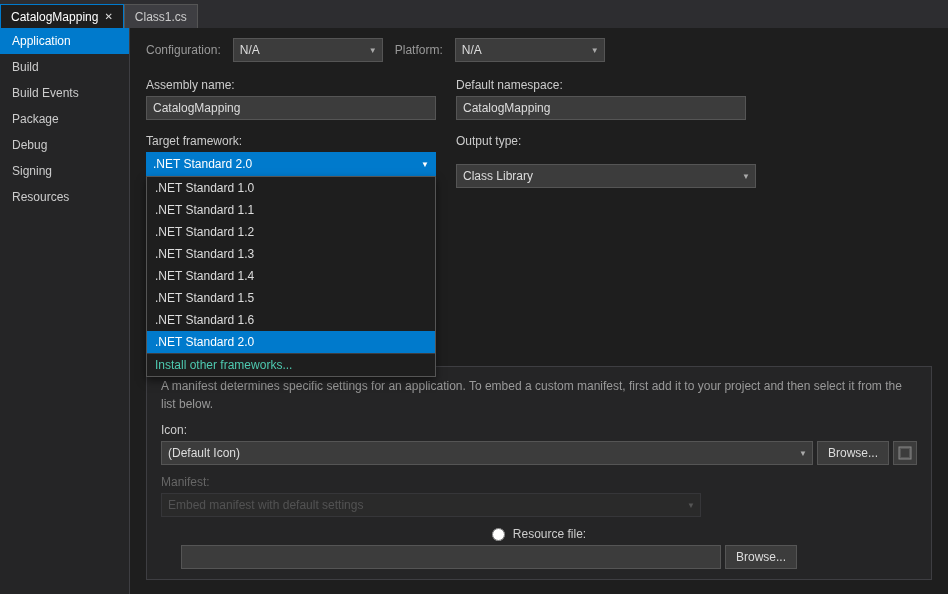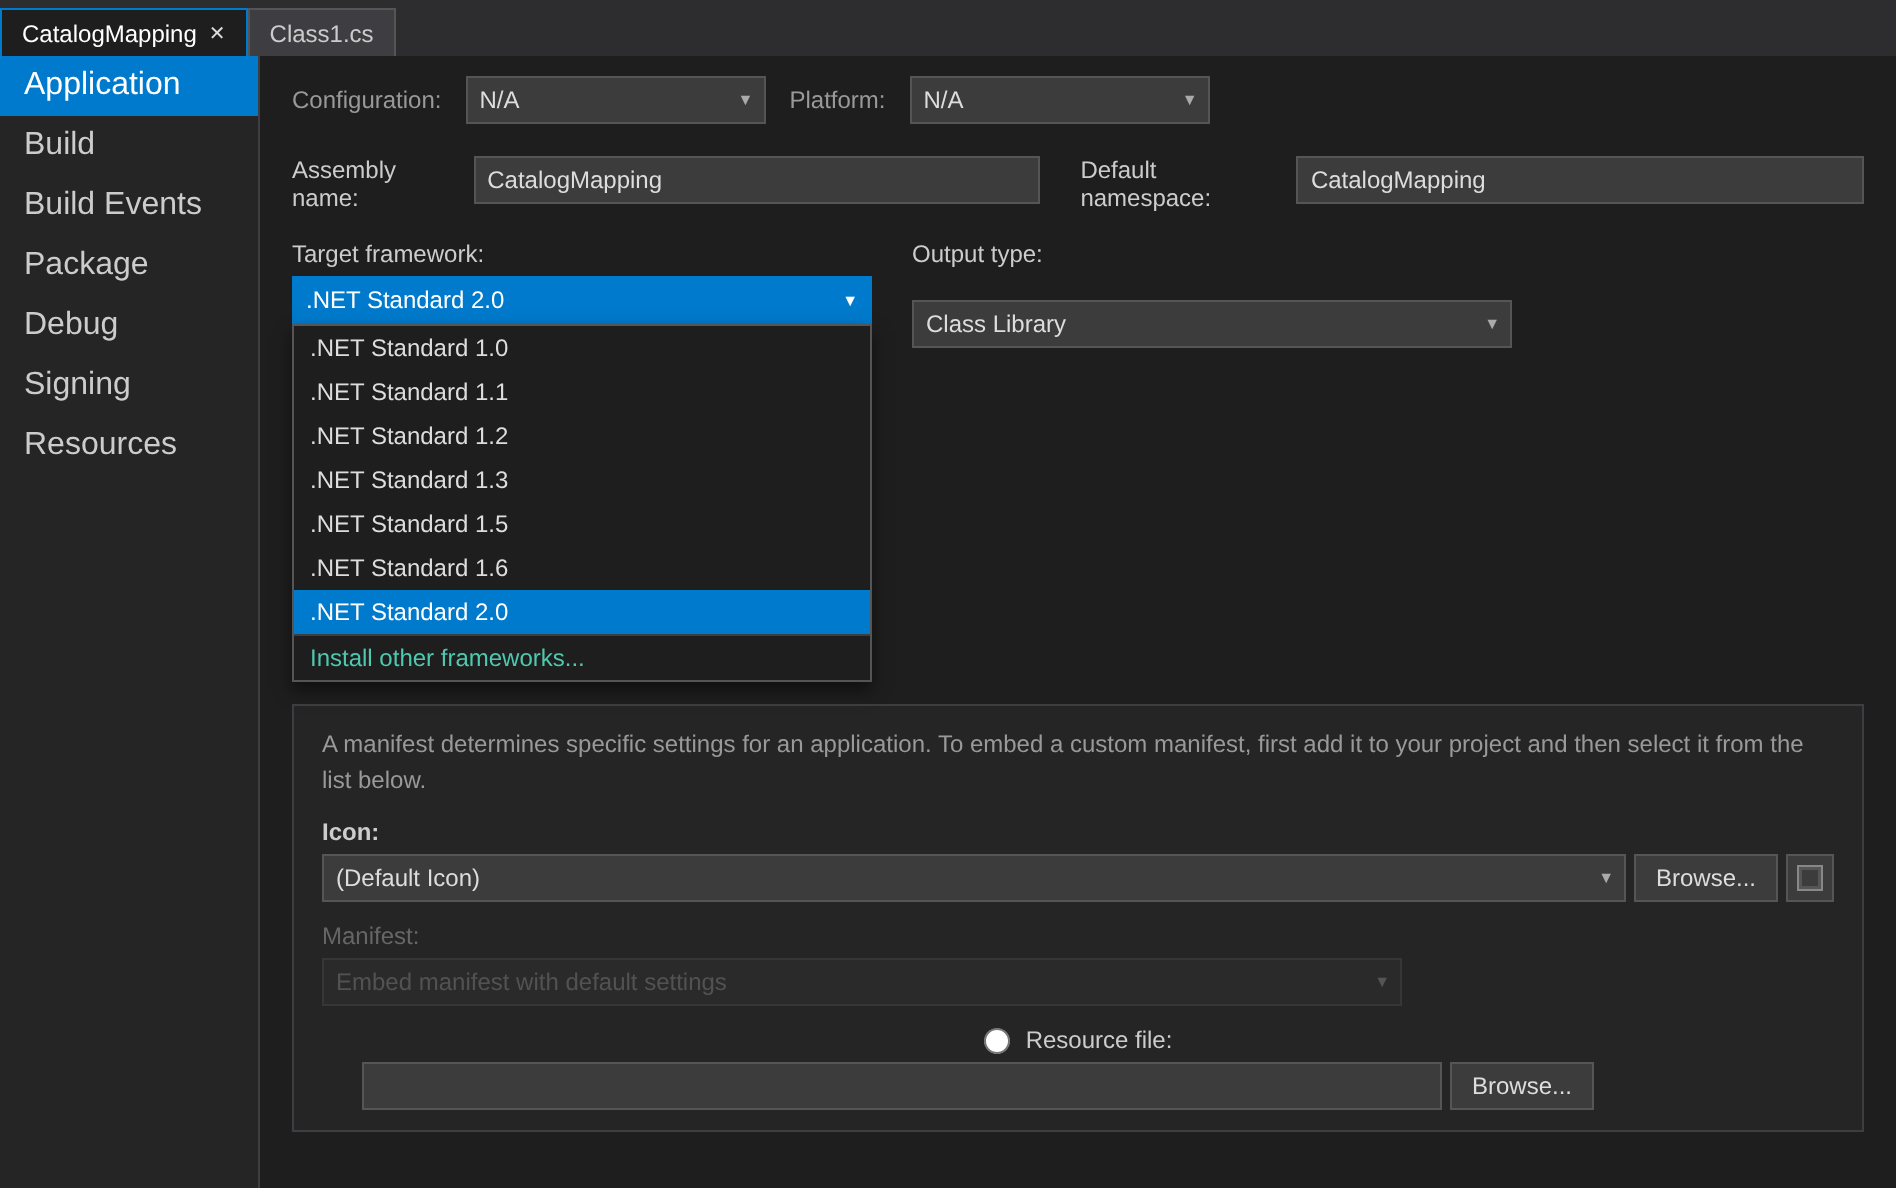--- a/index.html
+++ b/index.html
@@ -62,21 +62,21 @@
     
     .sidebar {
       width: 130px;
       background: #252526;
       display: flex;
       flex-direction: column;
       border-right: 1px solid #3e3e42;
     }
     .sidebar-item {
       padding: 6px 12px;
-      font-size: 16px;
+      font-size: 12px;
       cursor: pointer;
       color: #ccc;
       white-space: nowrap;
     }
     .sidebar-item.active {
       background: #007acc;
       color: #fff;
     }
 
     
@@ -102,21 +102,21 @@
     }
 
     
     .form-row {
       display: flex;
       gap: 20px;
       margin-bottom: 14px;
     }
     .form-group {
       display: flex;
-      flex-direction: row;
+      flex-direction: column;
       gap: 4px;
       justify-content: flex-end;
     }
     .form-group label {
       font-size: 12px;
       color: #ccc;
     }
     .form-group input[type="text"] {
       background: #3c3c3c;
       border: 1px solid #555;
@@ -244,21 +244,20 @@
     
     .icon-row {
       display: flex;
       flex-direction: column;
       gap: 4px;
       margin-bottom: 10px;
     }
     .icon-row label {
       font-size: 12px;
       color: #ccc;
-      font-weight: bold;
     }
     .icon-input-row {
       display: flex;
       align-items: center;
       gap: 4px;
     }
     .icon-select-wrapper {
       position: relative;
       flex: 1;
     }
@@ -444,20 +443,21 @@
         <div class="dropdown-container">
           <div class="dropdown-trigger">
             <span>.NET Standard 2.0</span>
             <span class="dropdown-arrow">▼</span>
           </div>
           <div class="dropdown-list">
             <div class="dropdown-item">.NET Standard 1.0</div>
             <div class="dropdown-item">.NET Standard 1.1</div>
             <div class="dropdown-item">.NET Standard 1.2</div>
             <div class="dropdown-item">.NET Standard 1.3</div>
+            <div class="dropdown-item">.NET Standard 1.4</div>
             <div class="dropdown-item">.NET Standard 1.5</div>
             <div class="dropdown-item">.NET Standard 1.6</div>
             <div class="dropdown-item selected">.NET Standard 2.0</div>
             <div class="dropdown-item install-other">Install other frameworks...</div>
           </div>
         </div>
       </div>
 
       <div class="output-group">
         <label>Output type:</label>

